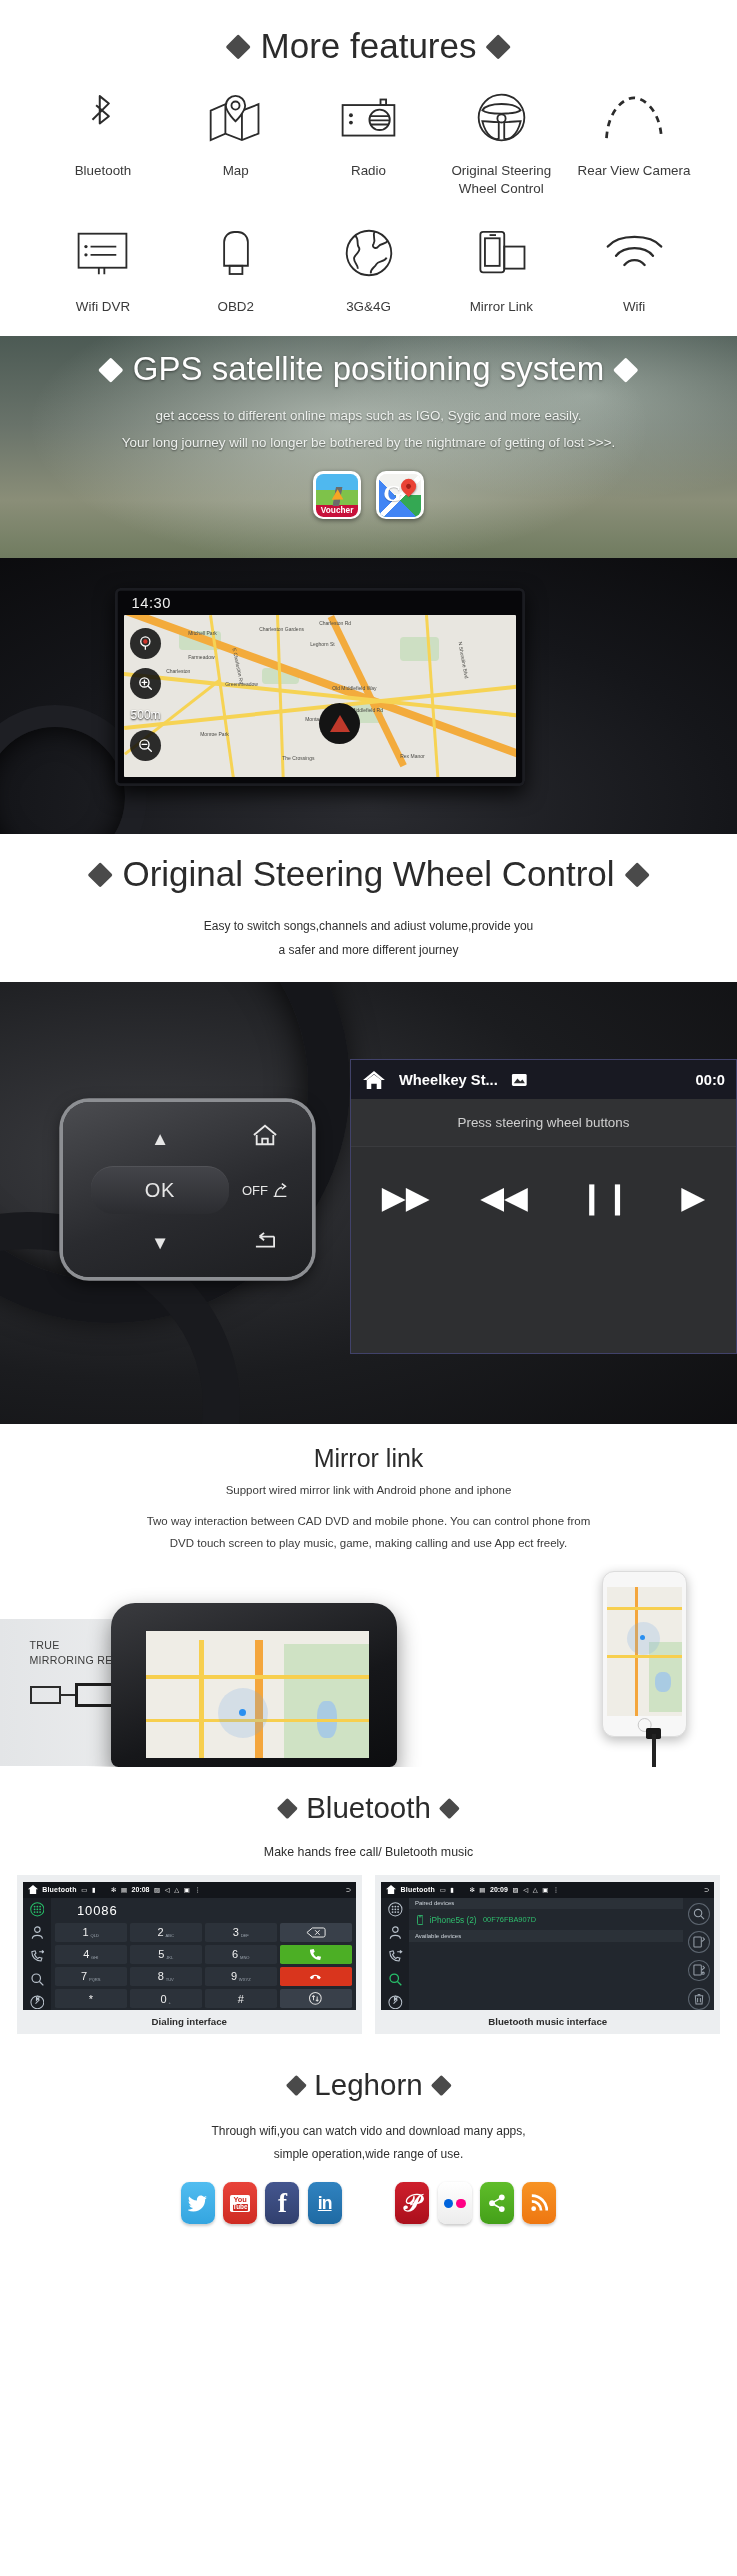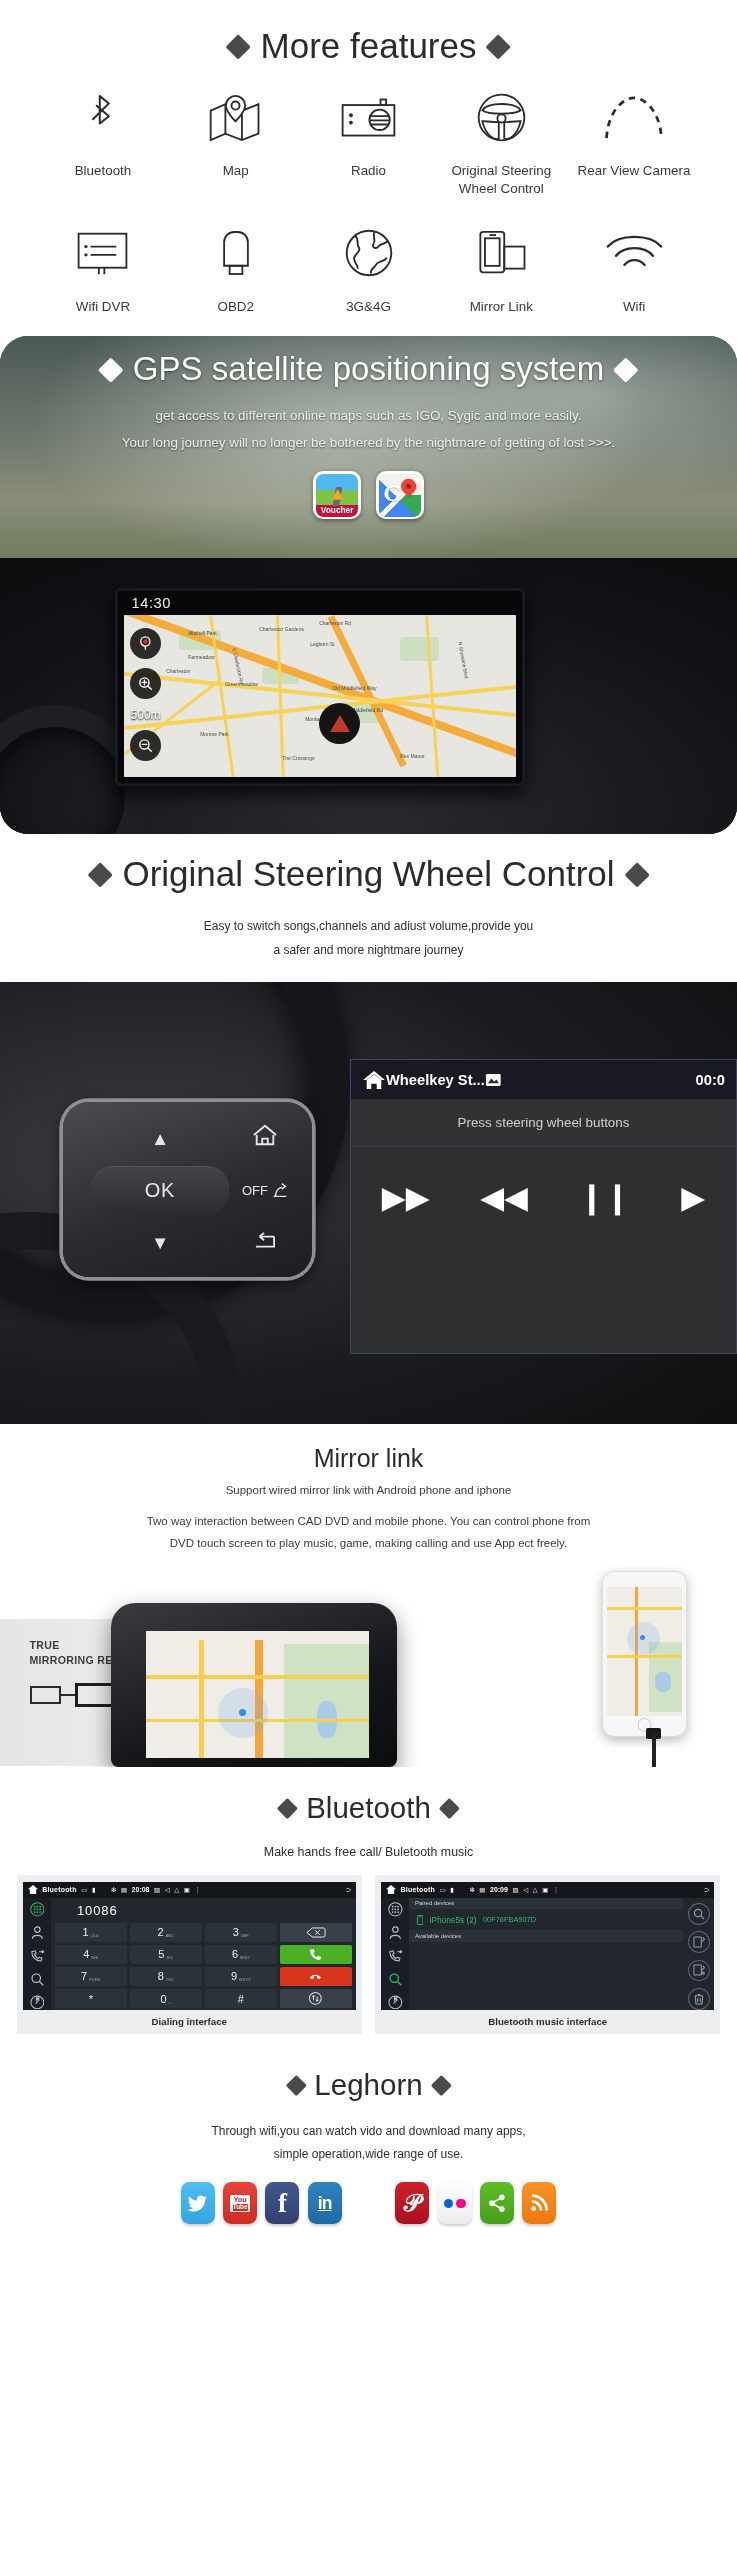--- a/index.html
+++ b/index.html
@@ -62,21 +62,20 @@
   }
   svg { display: block; }
 
   
   .gps {
     position: relative;
     width: 737px;
     height: 498px;
     overflow: hidden;
     background: linear-gradient(#2c3a3c, #46534a);
-    border-radius: 28px;
   }
   .gps-sky {
     position: absolute; inset: 0;
     background:
       radial-gradient(ellipse 60% 40% at 46% 18%, rgba(225,233,225,.55), rgba(225,233,225,0) 70%),
       radial-gradient(ellipse 50% 30% at 80% 12%, rgba(210,222,214,.45), rgba(210,222,214,0) 70%),
       linear-gradient(180deg, #4c5a54 0%, #69736a 18%, #8a8e78 33%, #6f7b5f 45%, #3f4f38 60%, #2b3827 100%);
   }
   .gps-trees-l, .gps-trees-r {
     position: absolute; bottom: 0; width: 193px; height: 304px;
@@ -246,21 +245,21 @@
   .btnpad .hm { right: 16.6px; top: 11px; width: 61px; height: 44px; background: none; box-shadow: none; }
   .btnpad .off { right: 9.2px; top: 66px; width: 74px; height: 44px; background: none; box-shadow: none; font-size: 13px; }
   .btnpad .bk { right: 16.6px; top: 118px; width: 61px; height: 44px; background: none; box-shadow: none; }
   .swc-ui {
     position: absolute; right: 0; top: 77px; width: 387px; height: 295px;
     background: #2e2f31;
     border: 0.9px solid #41426a;
   }
   .swc-ui .bar {
     height: 39px; background: #181922; display: flex; align-items: center;
-    padding: 0 11px; color: #fff;
+    padding: 0 11px; gap: 13px; color: #fff;
   }
   .swc-ui .bar .ttl { font-size: 14.7px; font-weight: 700; }
   .swc-ui .bar .tm { margin-left: auto; font-size: 14.7px; font-weight: 700; }
   .swc-ui .hint {
     height: 48px; display: flex; align-items: center; justify-content: center;
     color: #cfcfcf; font-size: 13.4px; border-bottom: 0.9px solid #3a3b3e;
     background: #313234;
   }
   .swc-ui .keys {
     display: flex; align-items: center; justify-content: space-around;
@@ -268,21 +267,21 @@
   }
 
   
   .ml-title { text-align: center; font-size: 25px; padding: 20px 0 11px; color: #2b2b2b; }
   .ml-sub { text-align: center; font-size: 11.5px; color: #3b3b3b; padding-bottom: 14.7px; }
   .ml-desc { text-align: center; font-size: 11.5px; color: #3b3b3b; line-height: 1.9; padding: 0 120px 9.2px; }
   .ml-photo { position: relative; width: 737px; height: 203px; overflow: hidden; background: #fff; }
   .ml-grad { position: absolute; left: 0; top: 55px; width: 304px; height: 147px;
       background: linear-gradient(90deg, #e3e5e7, #eff0f1 70%, #fff); }
   .ml-badge { position: absolute; left: 29.5px; top: 74px; }
-  .ml-badge .t1 { font-size: 10.6px; color: #3c3c3c; line-height: 1.45; letter-spacing: 0.3px; font-weight: bold; }
+  .ml-badge .t1 { font-size: 10.6px; color: #3c3c3c; line-height: 1.45; letter-spacing: 0.3px; }
   .ml-badge .shapes { margin-top: 14.7px; display: flex; align-items: center; }
   .ml-badge .sq1 { width: 31px; height: 18.4px; border: 2.3px solid #2b2b2b; }
   .ml-badge .ln { width: 14.7px; height: 2.3px; background: #2b2b2b; }
   .ml-badge .sq2 { width: 39px; height: 24px; border: 3.2px solid #1e1e1e; }
   .ml-unit {
     position: absolute; left: 111px; top: 39px; width: 286px; height: 164px;
     border-radius: 24px 24px 7.4px 7.4px;
     background: linear-gradient(160deg, #3a3b3f, #16171a 60%, #0c0d0f);
     box-shadow: 0 9.2px 22px rgba(0,0,0,.45);
   }
@@ -609,21 +608,21 @@
       </div>
     </div>
   </div>
 
   <div>
     <div class="sec-title" style="padding-top:20px;">
       <span class="dia"></span><span>Original Steering Wheel Control</span><span class="dia"></span>
     </div>
     <div style="text-align:center;font-size:12px;color:#2f2f2f;line-height:2.0;padding:9.2px 0 20px;">
       <div>Easy to switch songs,channels and adiust volume,provide you</div>
-      <div>a safer and more nightmare journey</div>
+      <div>a safer and more different journey</div>
     </div>
 
     <div class="swc-photo">
       <div class="swc-rim"></div>
       <div class="swc-rim2"></div>
       <div class="btnpad">
         <div class="b up">▲</div>
         <div class="b ok">OK</div>
         <div class="b dn">▼</div>
         <div class="b hm">

